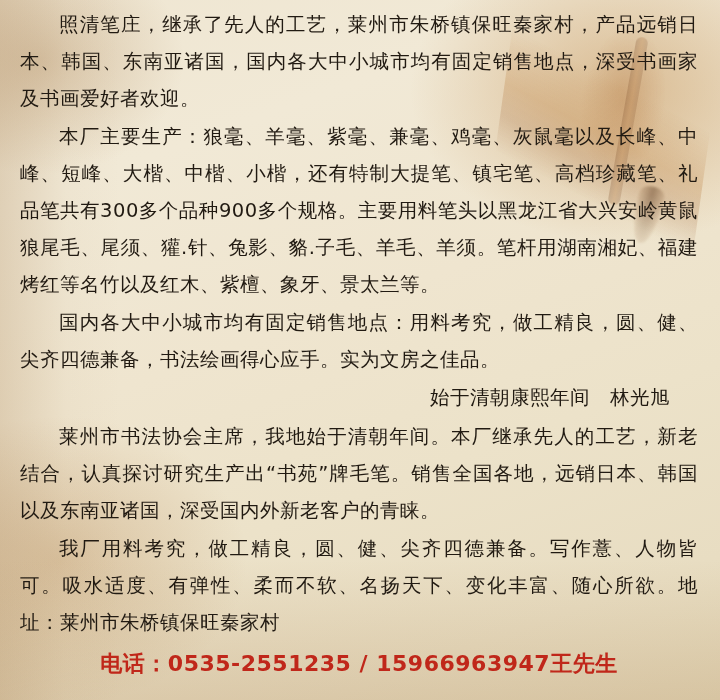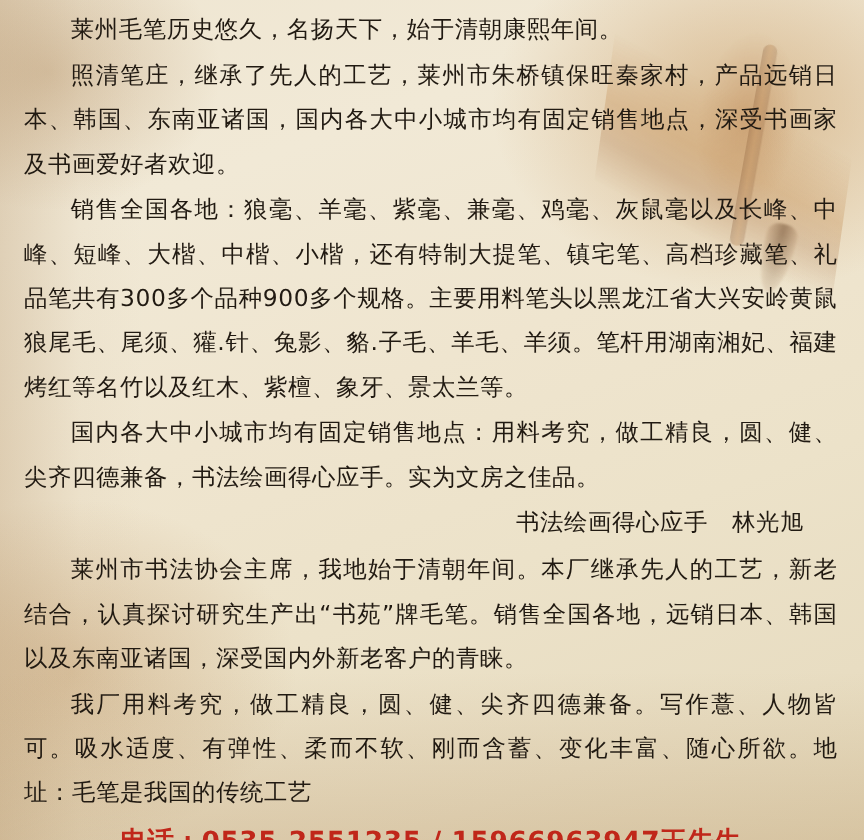--- a/index.html
+++ b/index.html
@@ -120,28 +120,27 @@
 <div class="page">
 
   <div class="bg-brush texture-left"></div>
   <div class="bg-brush texture-bottom"></div>
   <div class="bg-brush brush-right"></div>
   <div class="bg-brush brush-handle"></div>
   <div class="bg-brush brush-tip"></div>
 
   <div class="content">
 
-    <p class="para">莱州毛笔历史悠久，名扬天下，始于清朝康熙年间。</p>
     <p class="para">照清笔庄，继承了先人的工艺，莱州市朱桥镇保旺秦家村，产品远销日本、韩国、东南亚诸国，国内各大中小城市均有固定销售地点，深受书画家及书画爱好者欢迎。</p>
-    <p class="para">销售全国各地：狼毫、羊毫、紫毫、兼毫、鸡毫、灰鼠毫以及长峰、中峰、短峰、大楷、中楷、小楷，还有特制大提笔、镇宅笔、高档珍藏笔、礼品笔共有300多个品种900多个规格。主要用料笔头以黑龙江省大兴安岭黄鼠狼尾毛、尾须、獾.针、兔影、貉.子毛、羊毛、羊须。笔杆用湖南湘妃、福建烤红等名竹以及红木、紫檀、象牙、景太兰等。</p>
+    <p class="para">本厂主要生产：狼毫、羊毫、紫毫、兼毫、鸡毫、灰鼠毫以及长峰、中峰、短峰、大楷、中楷、小楷，还有特制大提笔、镇宅笔、高档珍藏笔、礼品笔共有300多个品种900多个规格。主要用料笔头以黑龙江省大兴安岭黄鼠狼尾毛、尾须、獾.针、兔影、貉.子毛、羊毛、羊须。笔杆用湖南湘妃、福建烤红等名竹以及红木、紫檀、象牙、景太兰等。</p>
     <p class="para">国内各大中小城市均有固定销售地点：用料考究，做工精良，圆、健、尖齐四德兼备，书法绘画得心应手。实为文房之佳品。</p>
 
-    <p class="sign">书法绘画得心应手　林光旭</p>
+    <p class="sign">始于清朝康熙年间　林光旭</p>
 
     <p class="para">莱州市书法协会主席，我地始于清朝年间。本厂继承先人的工艺，新老结合，认真探讨研究生产出“书苑”牌毛笔。销售全国各地，远销日本、韩国以及东南亚诸国，深受国内外新老客户的青睐。</p>
-    <p class="para">我厂用料考究，做工精良，圆、健、尖齐四德兼备。写作薏、人物皆可。吸水适度、有弹性、柔而不软、刚而含蓄、变化丰富、随心所欲。地址：毛笔是我国的传统工艺</p>
+    <p class="para">我厂用料考究，做工精良，圆、健、尖齐四德兼备。写作薏、人物皆可。吸水适度、有弹性、柔而不软、名扬天下、变化丰富、随心所欲。地址：莱州市朱桥镇保旺秦家村</p>
 
     <div class="phone" style="color: rgb(192, 39, 26);">
       <span>电话：</span><span class="num">0535-2551235 / 15966963947</span><span>王先生</span>
     </div>
 
   </div>
 </div>
 
 </body></html>

